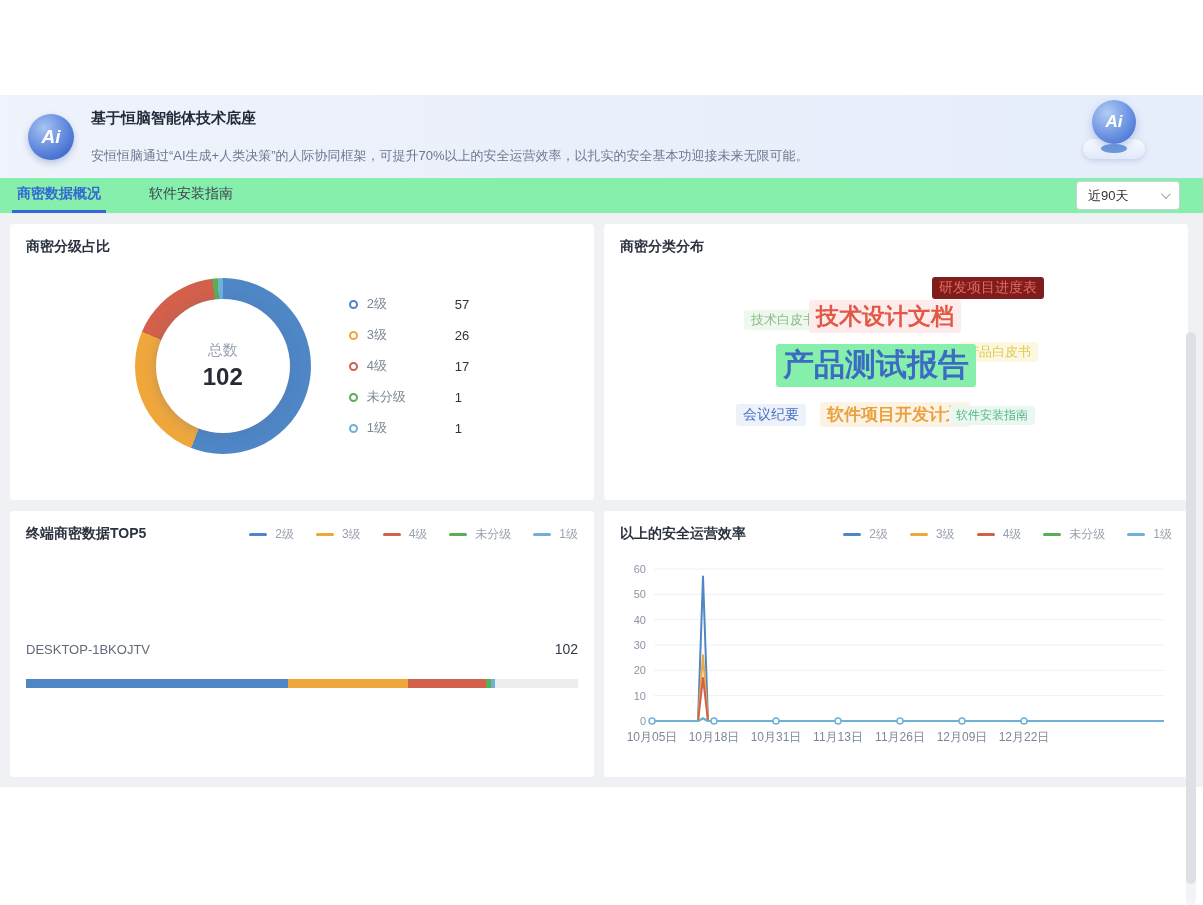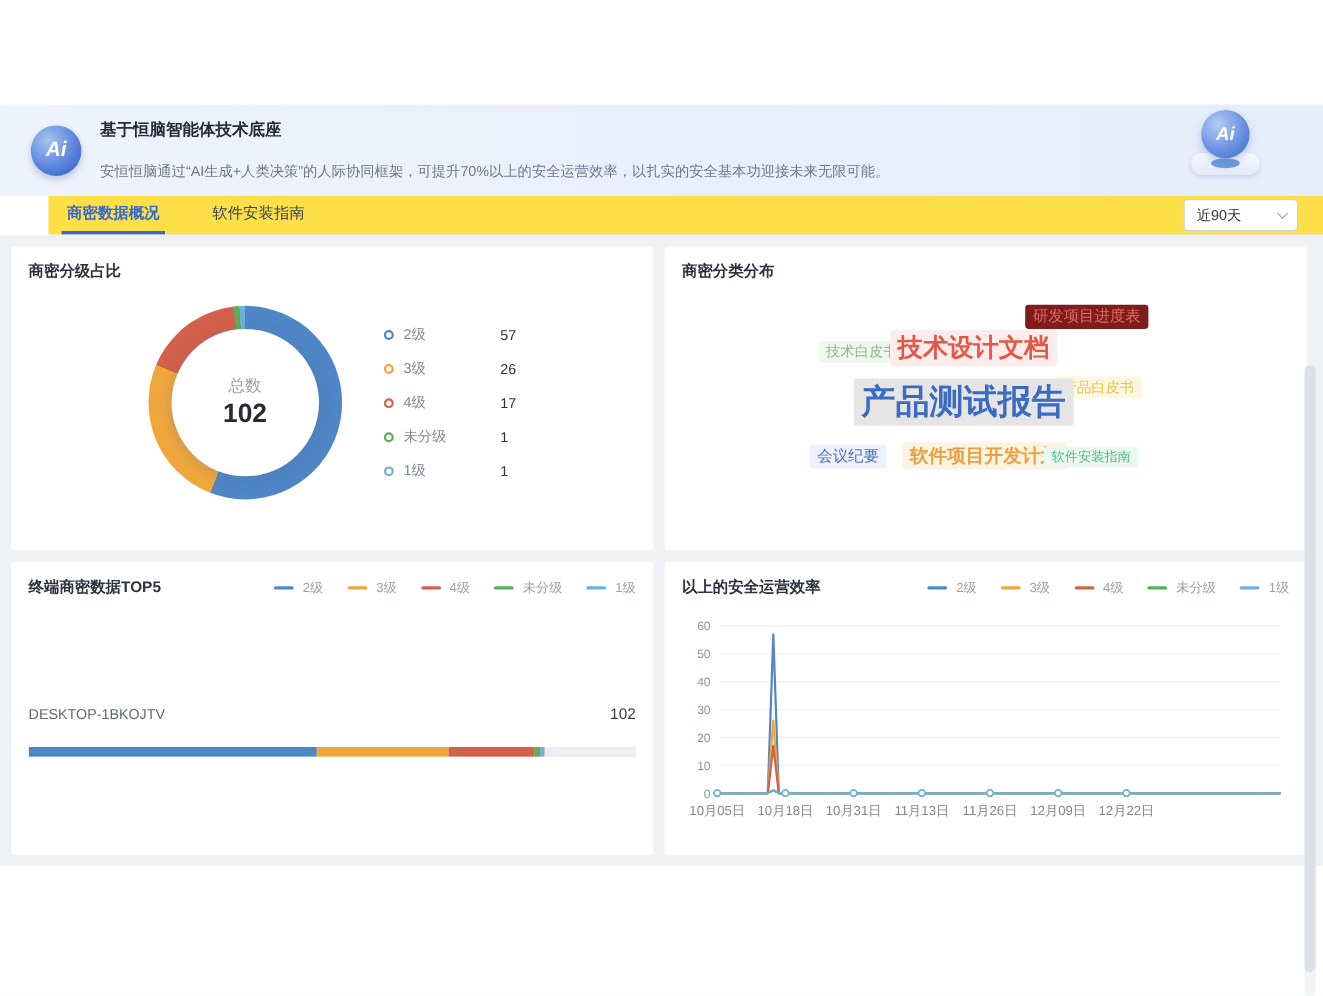--- a/index.html
+++ b/index.html
@@ -21,22 +21,22 @@
   .mascot-head { width:44px; height:44px; border-radius:50%; margin:0 auto; position:relative; z-index:2;
                  background:radial-gradient(circle at 35% 30%,#b2ccf3 0%,#6a92e2 55%,#3a64c8 100%);
                  color:#fff; font-weight:bold; font-size:17px; font-style:italic;
                  display:flex; align-items:center; justify-content:center; box-shadow:0 4px 8px rgba(90,120,190,.35); }
   .mascot-base { width:62px; height:20px; border-radius:10px; margin:-5px auto 0; position:relative; z-index:1;
                  background:linear-gradient(#f9fbff,#e2e9f8); box-shadow:0 2px 5px rgba(120,140,190,.3); }
   .mascot-base::before { content:""; position:absolute; left:50%; top:5px; transform:translateX(-50%);
                  width:26px; height:9px; border-radius:50%; background:#6f9ade; }
 
   
-  .tabbar { height:36px; background:#fde047; border-bottom:1px solid #ecedf1; padding:0 12px;
-            display:flex; align-items:stretch; position:relative;margin-left:44px; }
+  .tabbar { height:36px; background:#86efac; border-bottom:1px solid #ecedf1; padding:0 12px;
+            display:flex; align-items:stretch; position:relative; }
   .tab { font-size:14px; color:#3d4350; padding:0 5px; margin-right:38px; display:flex; align-items:center;
          border-bottom:3px solid transparent; cursor:pointer; }
   .tab.active { color:#3468d4; font-weight:bold; border-bottom-color:#3468d4; }
   .range-select { position:absolute; right:23px; top:3px; width:104px; height:29px; background:#fff;
                   border:1px solid #ccd2dc; border-radius:4px; display:flex; align-items:center;
                   justify-content:space-between; padding:0 11px; font-size:13px; color:#333; cursor:pointer; }
   .chev { width:7px; height:7px; border-right:1.5px solid #98a1ae; border-bottom:1.5px solid #98a1ae;
           transform:rotate(45deg) translateY(-2px); }
 
   
@@ -157,21 +157,21 @@
 
         <div class="panel">
           <div class="panel-head">
             <div class="panel-title">商密分类分布</div>
           </div>
           <div class="cloud" id="cloud">
               <span class="cloud-word" style="left: 328px; top: 53px; font-size: 14px; color: rgb(228, 105, 92); background: #7f1d1d;">研发项目进度表</span>
               <span class="cloud-word" style="left: 140px; top: 86px; font-size: 13px; color: rgb(138, 188, 133); background: rgb(238, 248, 238);">技术白皮书</span>
               <span class="cloud-word" style="left: 205px; top: 76px; font-size: 23px; color: rgb(226, 88, 71); background: rgb(253, 236, 235); font-weight: bold;">技术设计文档</span>
               <span class="cloud-word" style="left: 355px; top: 118px; font-size: 13px; color: rgb(228, 200, 78); background: rgb(252, 247, 224);">产品白皮书</span>
-              <span class="cloud-word" style="left: 172px; top: 120px; font-size: 31px; color: rgb(60, 107, 195); background: #e5e5e5; font-weight: bold;">产品测试报告</span>
+              <span class="cloud-word" style="left: 172px; top: 120px; font-size: 31px; color: rgb(60, 107, 195); background: #86efac; font-weight: bold;">产品测试报告</span>
               <span class="cloud-word" style="left: 132px; top: 180px; font-size: 14px; color: rgb(74, 112, 196); background: rgb(237, 241, 250);">会议纪要</span>
               <span class="cloud-word" style="left: 216px; top: 178px; font-size: 17px; color: rgb(233, 161, 63); background: rgb(253, 243, 228); font-weight: bold;">软件项目开发计划</span>
               <span class="cloud-word" style="left: 345px; top: 182px; font-size: 12px; color: rgb(85, 183, 135); background: rgb(235, 248, 241);">软件安装指南</span>
             </div>
         </div>
 
         <div class="panel">
           <div class="panel-head">
             <div class="panel-title">终端商密数据TOP5</div>
             <div class="legend" id="bar-legend">

